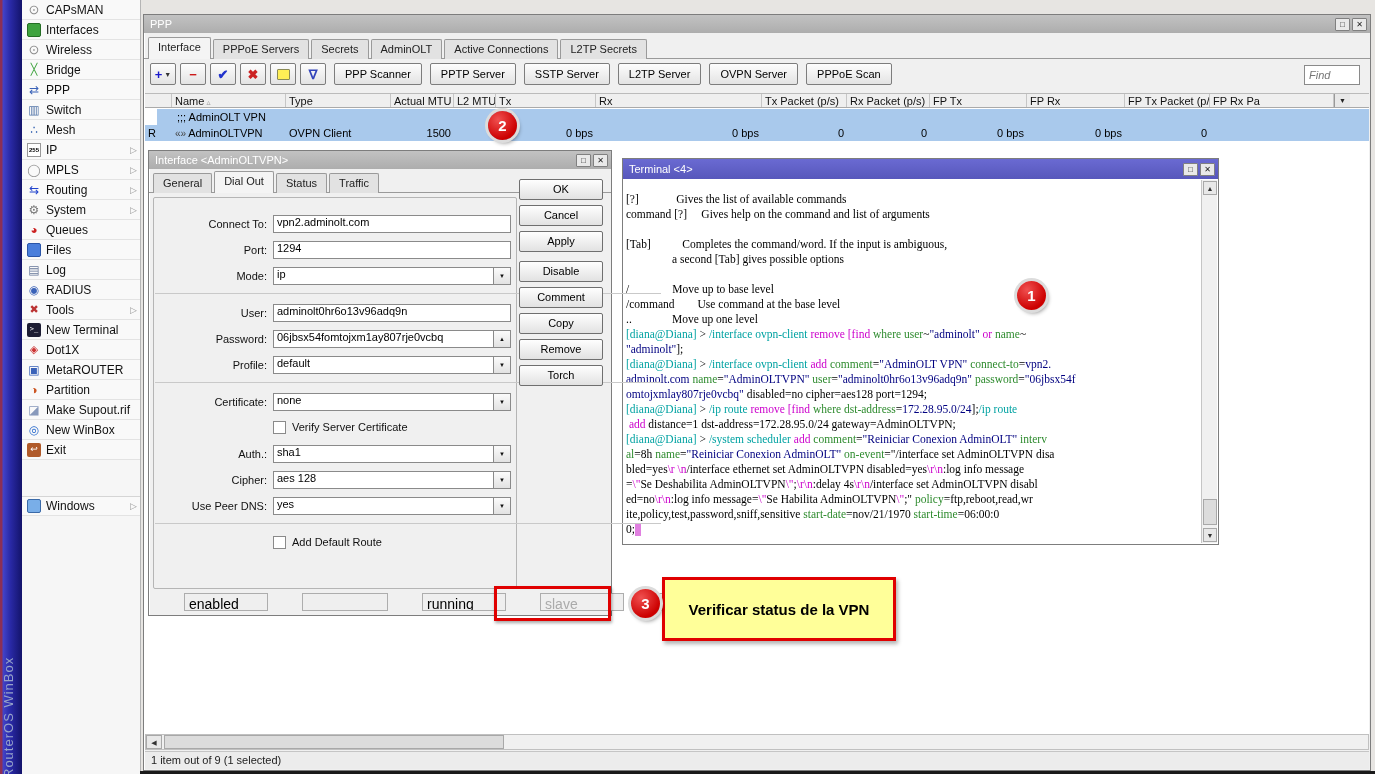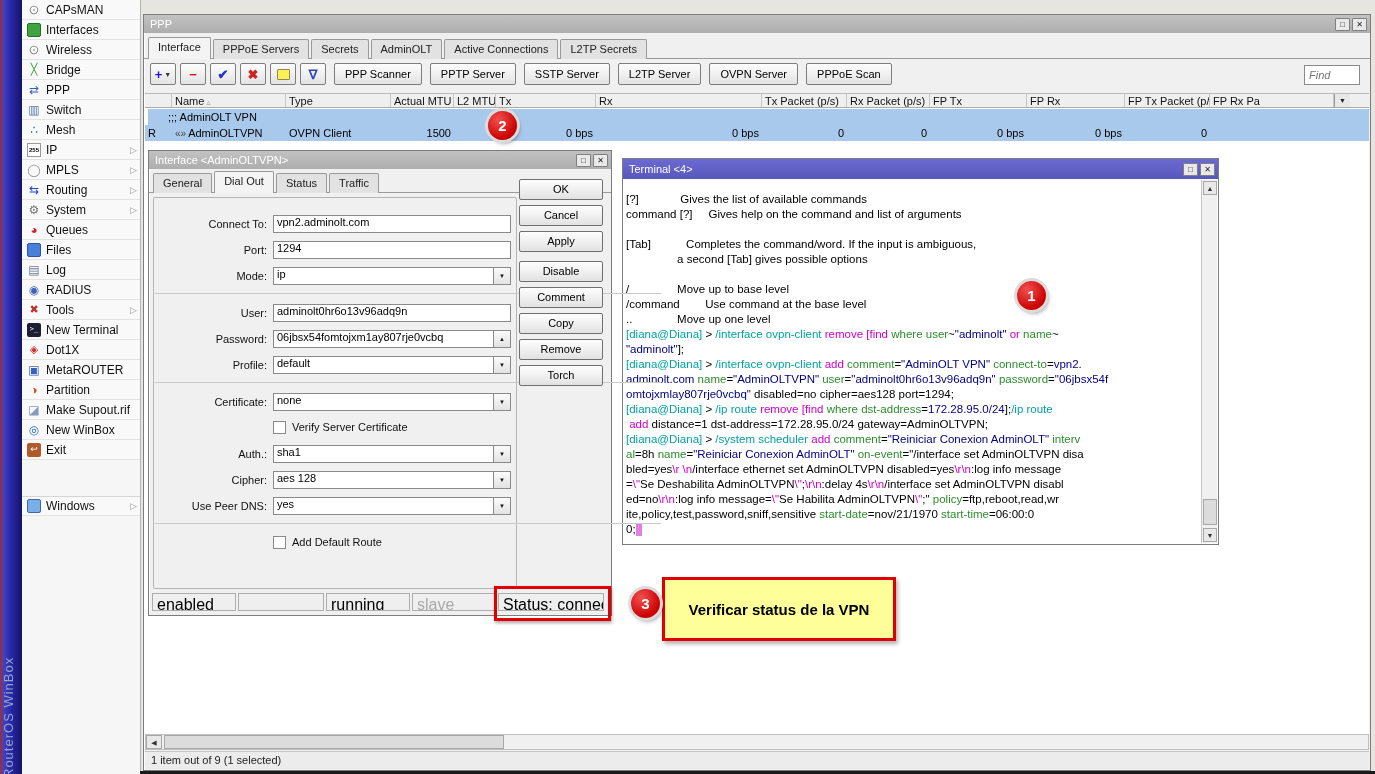--- a/index.html
+++ b/index.html
@@ -105,29 +105,29 @@
     font-size:6px; text-align:center; line-height:17px; color:#111; }
   .fsep { border-top:1px solid #c9c9c9; margin:2px 0 10px 0; }
   .chkrow { margin-left:118px; display:flex; align-items:center; height:16px; margin-bottom:10px; }
   .chk { width:13px; height:13px; background:#fff; border:1px solid #8a8a8a; margin-right:6px; }
   .chklabel { font-size:11px; color:#111; }
   #dlg-btns { position:absolute; right:8px; top:28px; width:84px; }
   .dbtn { width:84px; height:21px; background:linear-gradient(#fefefe,#e2e2e2); border:1px solid #6f6f6f; border-radius:2px;
     font-size:11px; text-align:center; line-height:19px; margin-bottom:5px; color:#000; }
   .dbtn.gap { margin-top:9px; }
   #dlg-footer { position:absolute; left:3px; bottom:4px; display:flex; gap:2px; }
-  .fseg { height:18px; border:1px solid #adadad; background:#efefef; font-size:16px; padding:2px 4px; color:#000; white-space:nowrap; overflow:hidden; }
+  .fseg { height:18px; border:1px solid #adadad; background:#efefef; font-size:14px; padding:2px 4px; color:#000; white-space:nowrap; overflow:hidden;margin-left:32px; }
   .fseg.muted { color:#aaa; }
   #dlg-content-box { position:absolute; left:4px; top:46px; right:94px; bottom:26px; border:1px solid #b5b5b5; border-radius:2px; pointer-events:none; }
 
   
   #terminal { left:622px; top:158px; width:597px; height:387px; z-index:9; background:#fff; }
   #terminal .tbar { height:20px; }
   #term-body { position:absolute; left:1px; top:21px; right:17px; bottom:1px; background:#fff; overflow:hidden; padding:12px 0 0 2px; }
-  .tline { height:15px; white-space:pre; font-family:Liberation Sans, sans-serif; font-size:11.5px; line-height:15px; }
+  .tline { height:15px; white-space:pre; font-family:Liberation Serif, serif; font-size:11.5px; line-height:15px; }
   .tcur { display:inline-block; width:6px; height:12px; background:#e080e0; vertical-align:-2px; }
   #term-scroll { position:absolute; right:1px; top:21px; width:16px; bottom:1px; background:#f0f0f0; border-left:1px solid #c5c5c5; }
   #term-scroll .sbtn { width:14px; margin:1px; }
   #term-thumb { position:absolute; left:1px; bottom:18px; width:14px; height:26px; background:#dcdcdc; border:1px solid #a8a8a8; }
   #term-up { position:absolute; top:0; left:0; }
   #term-down { position:absolute; bottom:0; left:0; }
 
   
   .circ { position:absolute; width:29px; height:29px; border-radius:50%;
     background:radial-gradient(circle at 35% 30%, #f05050, #cc0000 70%);
@@ -305,21 +305,21 @@
       <div class="hcell" style="width: 100px; flex: 0 0 100px;">Tx</div>
       <div class="hcell" style="width: 166px; flex: 0 0 166px;">Rx</div>
       <div class="hcell" style="width: 85px; flex: 0 0 85px;">Tx Packet (p/s)</div>
       <div class="hcell" style="width: 83px; flex: 0 0 83px;">Rx Packet (p/s)</div>
       <div class="hcell" style="width: 97px; flex: 0 0 97px;">FP Tx</div>
       <div class="hcell" style="width: 98px; flex: 0 0 98px;">FP Rx</div>
       <div class="hcell" style="width: 85px; flex: 0 0 85px;">FP Tx Packet (p/s)</div>
       <div class="hcell" style="width: 124px; flex: 0 0 124px;">FP Rx Pa</div>
       <div class="hdrop">▼</div>
     </div>
-  <div class="trow sel" id="row-comment" style="position:absolute; left:4px; right:1px; top:94px;">
+  <div class="trow sel" id="row-comment" style="position:absolute; left:13px; right:1px; top:94px;">
     <div class="tcell" style="padding-left:20px;">;;; AdminOLT VPN</div>
   </div>
   <div class="trow sel" id="row-data" style="position:absolute; left:1px; right:1px; top:110px;">
       <div class="tcell" style="width: 27px; flex: 0 0 27px;">R</div>
       <div class="tcell" style="width: 114px; flex: 0 0 114px;"><span class="ifc-ico">«»</span><span>AdminOLTVPN</span></div>
       <div class="tcell" style="width: 105px; flex: 0 0 105px;">OVPN Client</div>
       <div class="tcell r" style="width: 63px; flex: 0 0 63px;">1500</div>
       <div class="tcell r" style="width: 42px; flex: 0 0 42px;"></div>
       <div class="tcell r" style="width: 100px; flex: 0 0 100px;">0 bps</div>
       <div class="tcell r" style="width: 166px; flex: 0 0 166px;">0 bps</div>

